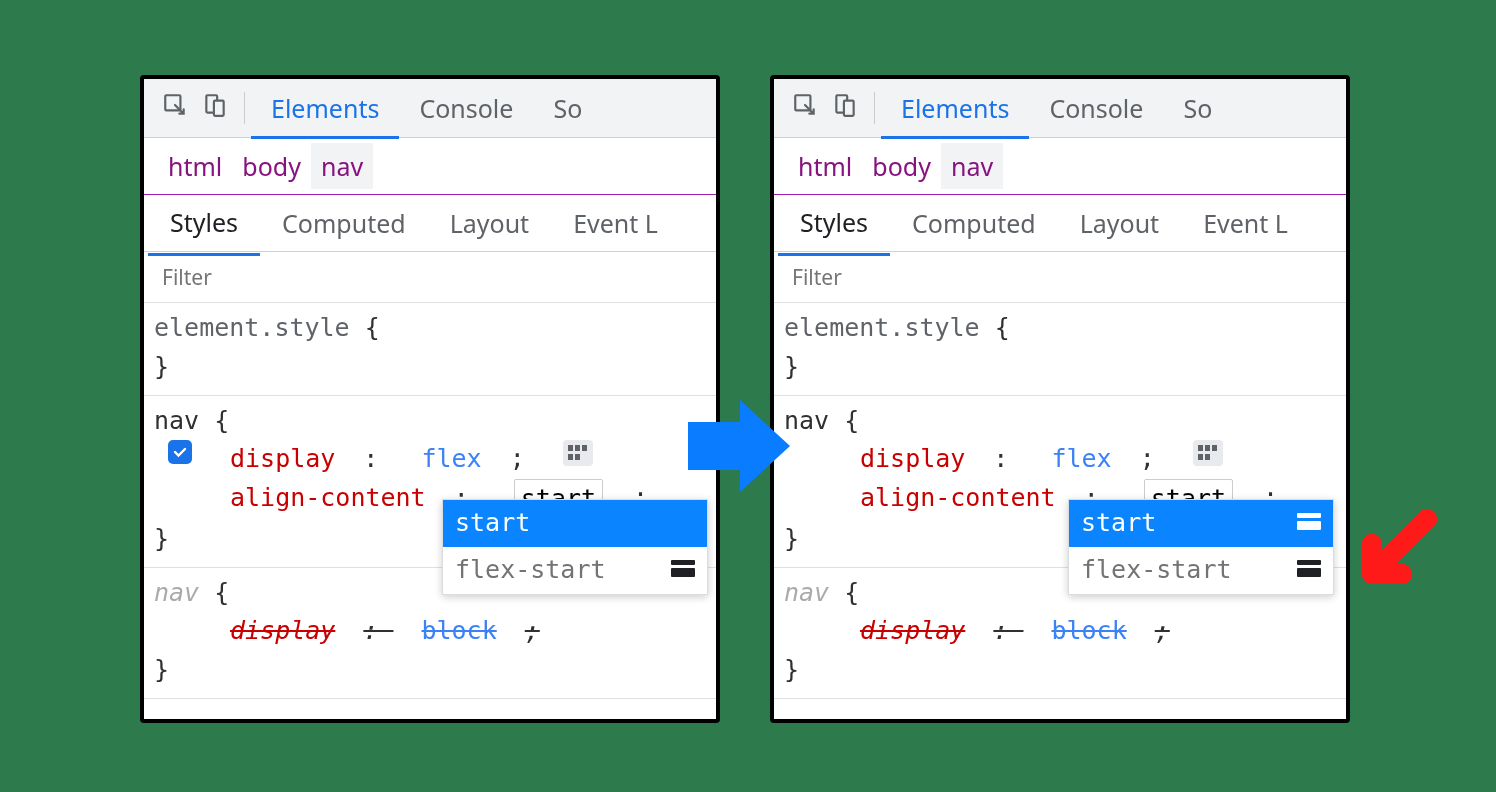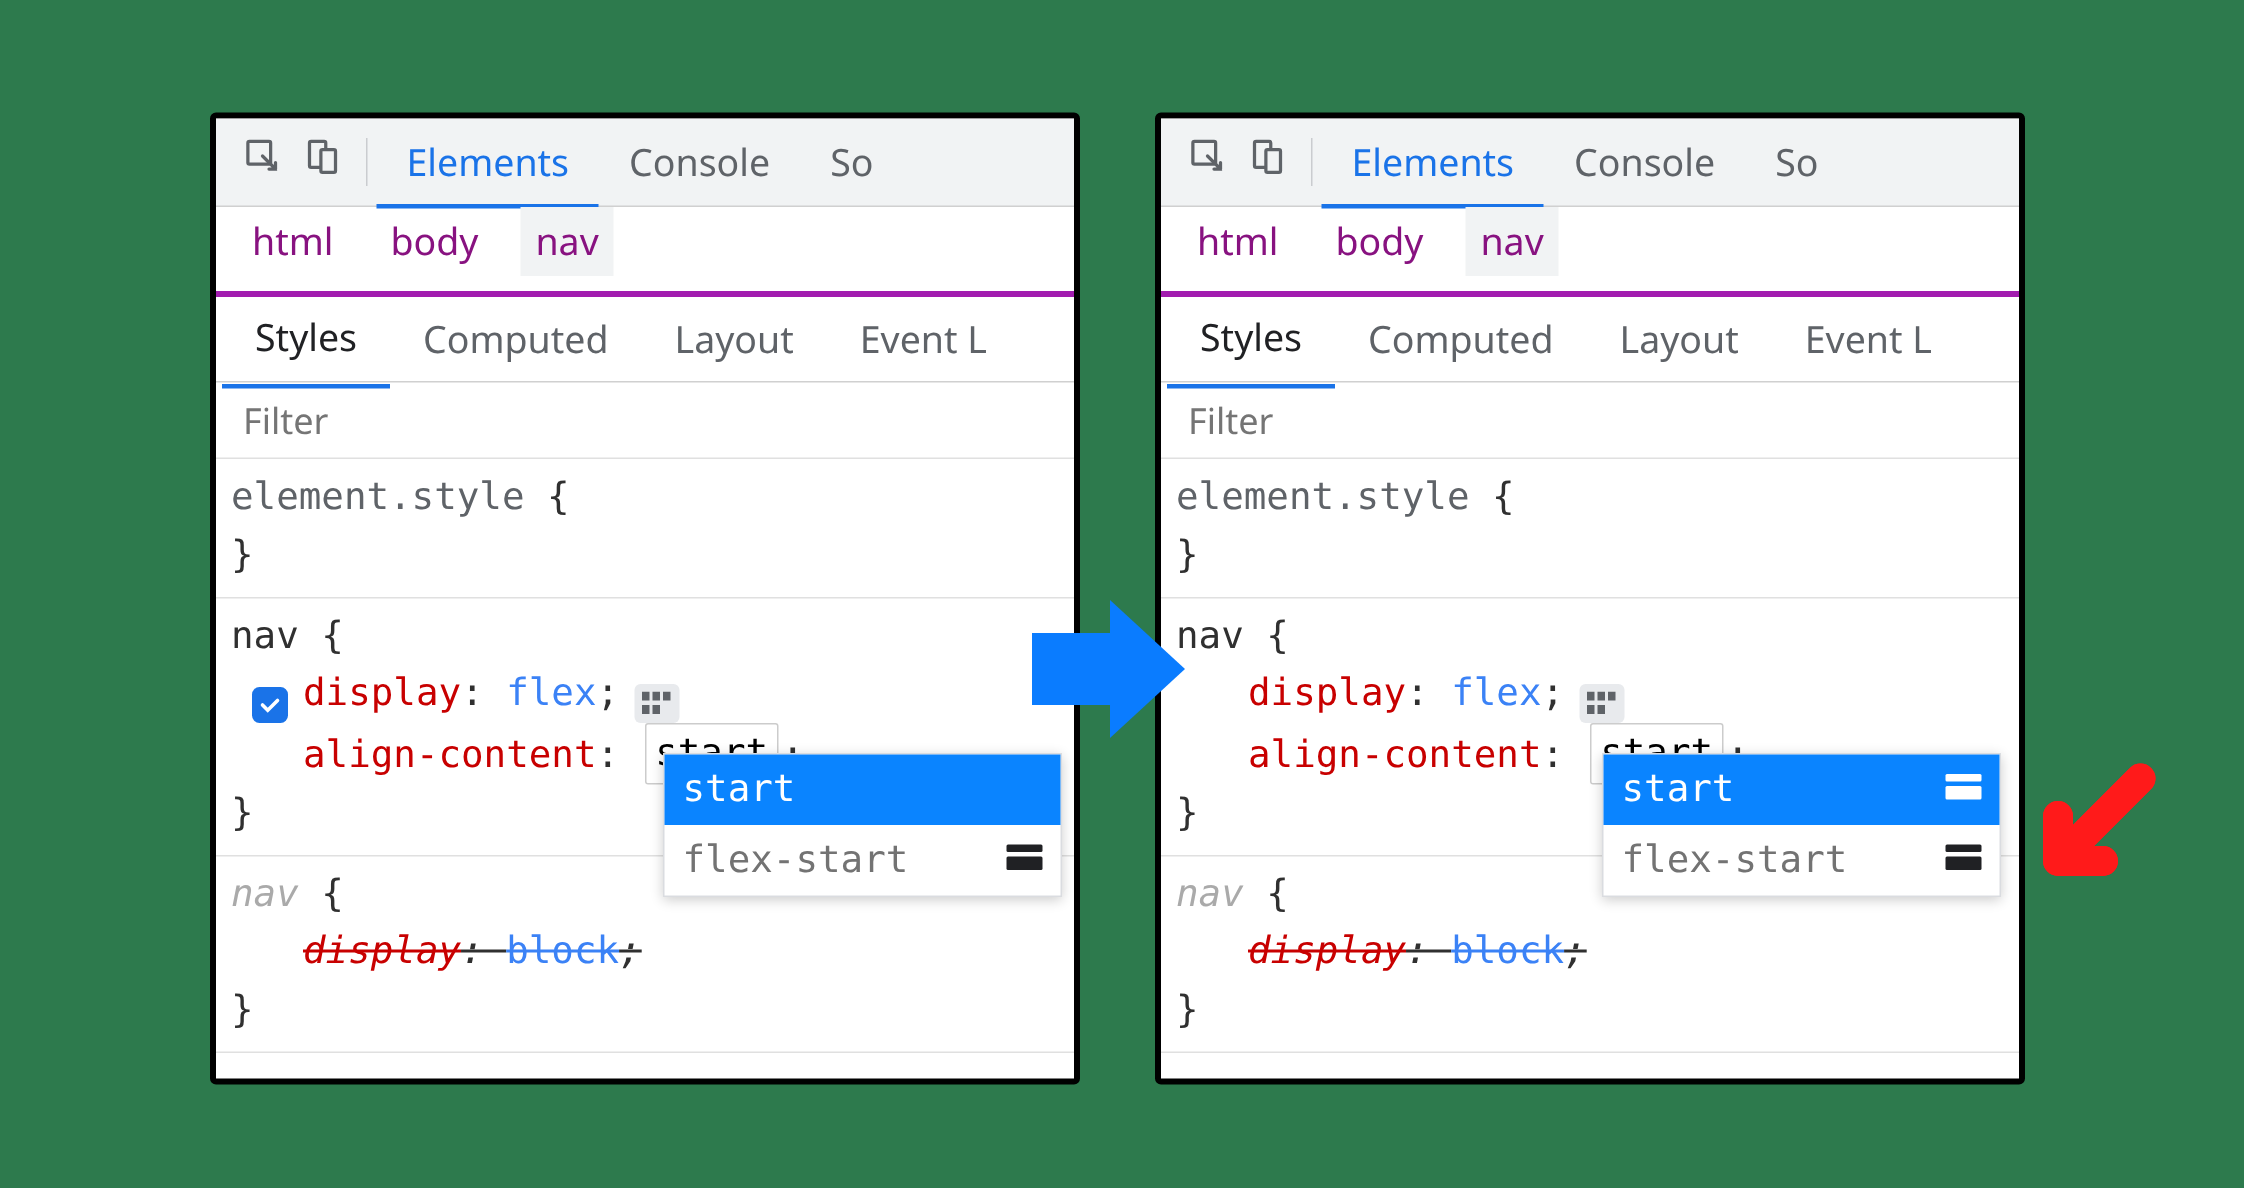--- a/index.html
+++ b/index.html
@@ -32,26 +32,26 @@
     font-size: 25px;
     color: #5f6368;
   }
   .top-icons { display: flex; align-items: center; gap: 14px; padding: 0 14px 0 18px; }
   .divider { width: 1px; height: 32px; background: #cacccf; margin: 0 6px 0 2px; }
   .top-tab { padding: 14px 20px; cursor: pointer; }
   .top-tab.active { color: #1a73e8; border-bottom: 3px solid #1a73e8; padding-bottom: 11px; }
 
   .breadcrumb {
     display: flex;
-    align-items: flex-start;
+    align-items: center;
     height: 56px;
-    border-bottom: 4px solid #a21caf;
+    border-bottom: 1px solid #a21caf;
     padding: 0 14px;
     font-size: 25px;
-    gap: 18px;
+    gap: 0;
   }
   .crumb { color: #881280; padding: 6px 10px; }
   .crumb.active { background: #f1f3f4; }
 
   .sub-tabs {
     display: flex;
     align-items: center;
     height: 56px;
     border-bottom: 1px solid #d0d0d0;
     font-size: 25px;
@@ -64,40 +64,40 @@
   .filter-row {
     display: flex;
     align-items: center;
     height: 50px;
     border-bottom: 1px solid #e0e0e0;
     padding: 0 16px;
   }
   .filter-input {
     border: none;
     outline: none;
-    font-size: 24px;
+    font-size: 21px;
     color: #5f6368;
     width: 100%;
     font-family: inherit;
   }
 
   .styles-body {
     font-family: ui-monospace, Menlo, Consolas, monospace;
     font-size: 25px;
     line-height: 1.55;
     position: relative;
   }
   .rule-block {
     padding: 6px 0 8px 10px;
     border-bottom: 1px solid #e0e0e0;
   }
   .selector { color: #5f6368; }
   .selector-dim { color: #aaa; font-style: italic; }
   .brace { color: #303030; }
-  .prop-line { display: flex; align-items: flex-end; padding-left: 14px; }
+  .prop-line { display: flex; align-items: flex-start; padding-left: 14px; gap: 28px; }
   .check { width: 24px; height: 24px; border-radius: 5px; background: #1a73e8; margin-right: 10px; display: inline-flex; align-items: center; justify-content: center; flex-shrink: 0; }
   .no-check { width: 34px; flex-shrink: 0; }
   .prop-name { color: #c80000; }
   .colon { color: #303030; }
   .prop-value { color: #3b82f6; }
   .semi { color: #303030; }
   .flex-badge {
     display: inline-flex; align-items: center; justify-content: center;
     width: 30px; height: 26px; background: #e8eaed; border-radius: 4px;
     margin-left: 10px; font-size: 14px; color: #5f6368;

